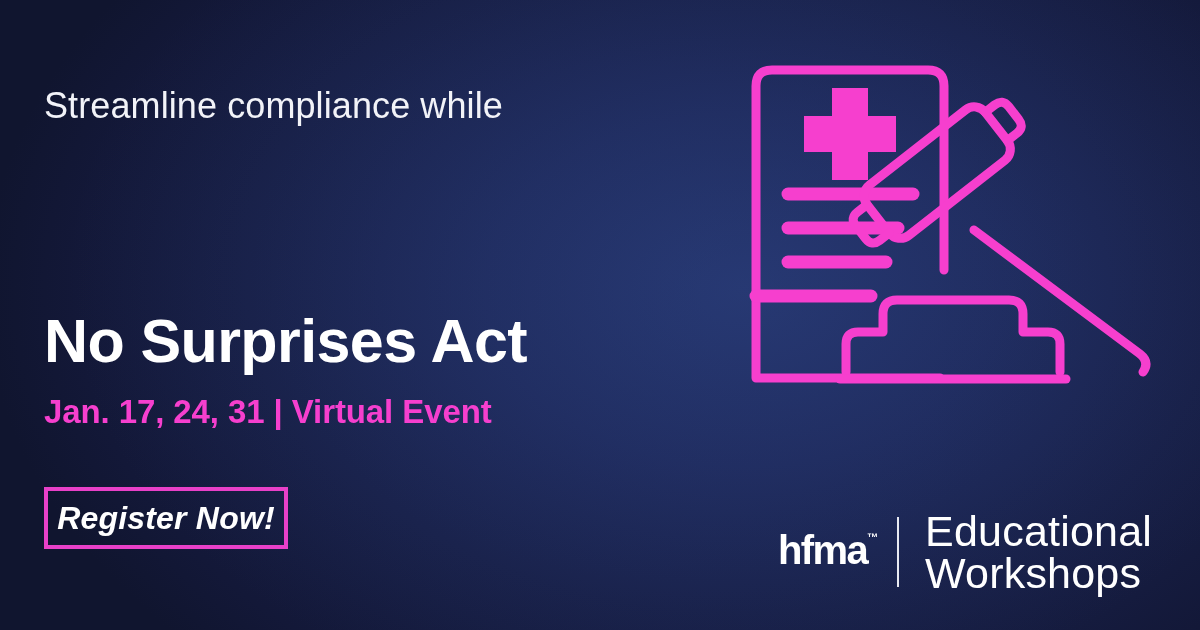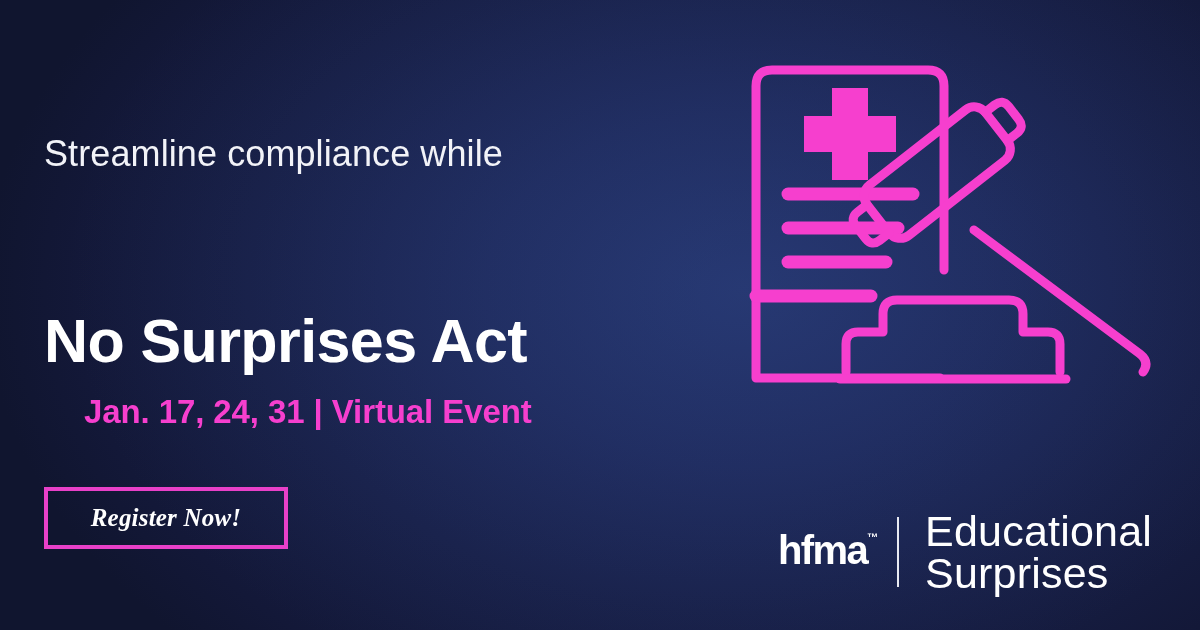--- a/index.html
+++ b/index.html
@@ -40,21 +40,20 @@
   .tagline {
     position: absolute;
     top: 82px;
     left: 0;
     width: 620px;
     color: #f2f3f8;
     font-size: 36px;
     font-weight: 300;
     line-height: 1.32;
     letter-spacing: 0.1px;
-    margin-top: 48px;
   }
   .tagline .line { display: block; white-space: nowrap; }
 
   .headline {
     position: absolute;
     top: 310px;
     left: 0;
     color: #ffffff;
     font-size: 61px;
     font-weight: 700;
@@ -66,45 +65,43 @@
   .dateline {
     position: absolute;
     top: 392px;
     left: 0;
     color: #f63fce;
     font-size: 33px;
     font-weight: 600;
     line-height: 1.2;
     letter-spacing: -0.1px;
     white-space: nowrap;
-    margin-left: 40px;
   }
 
   .cta {
     position: absolute;
     top: 487px;
     left: 0;
     box-sizing: border-box;
     width: 244px;
     height: 62px;
     border: 4px solid #e840c8;
     background: transparent;
     display: flex;
     align-items: center;
     justify-content: center;
     cursor: pointer;
   }
   .cta-label {
     color: #ffffff;
-    font-size: 25px;
+    font-size: 32px;
     font-style: italic;
     font-weight: 600;
     letter-spacing: 0.2px;
     white-space: nowrap;
-    font-family: Liberation Serif, serif;
   }
 
   
   .illustration {
     position: absolute;
     right: 22px;
     top: 42px;
     width: 450px;
     height: 360px;
     z-index: 3;
@@ -234,17 +231,17 @@
     </svg>
   </div>
 
   <div class="logo-lockup">
     <div class="hfma-mark">
       <span>hfma</span><span class="hfma-tm">™</span>
     </div>
     <div class="logo-divider"></div>
     <div class="workshops">
       <span class="w-line">Educational</span>
-      <span class="w-line">Surprises</span>
+      <span class="w-line">Workshops</span>
     </div>
   </div>
 
 </div>
 
 </body></html>

